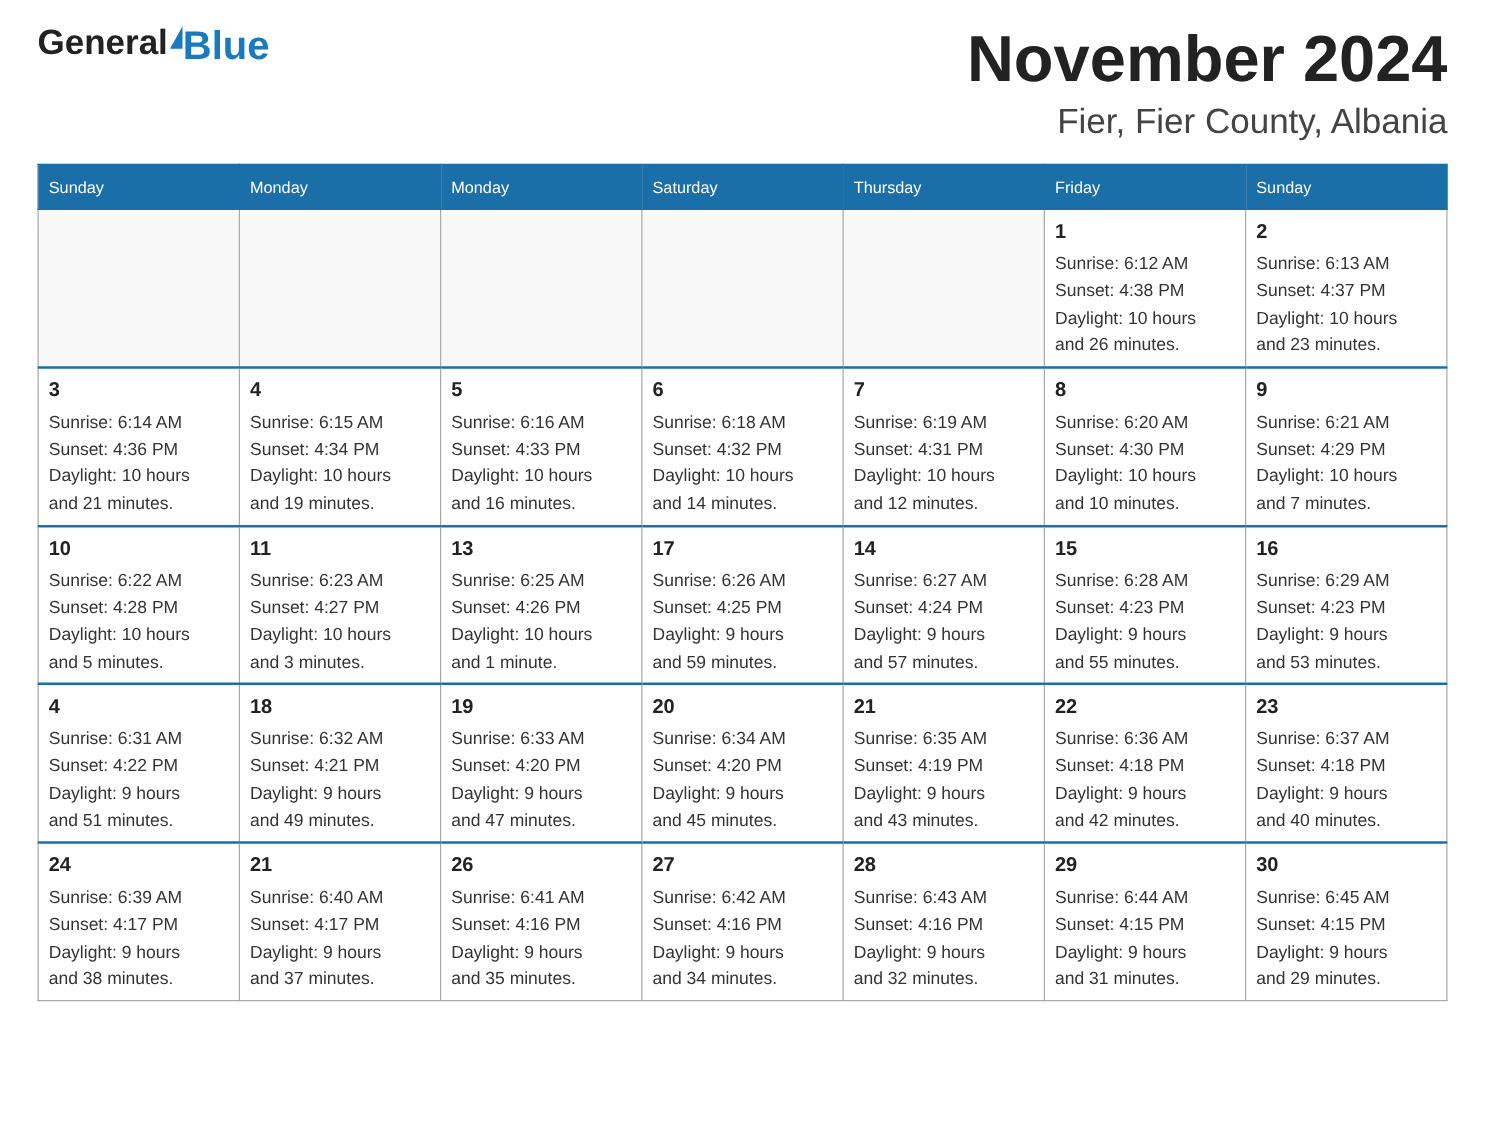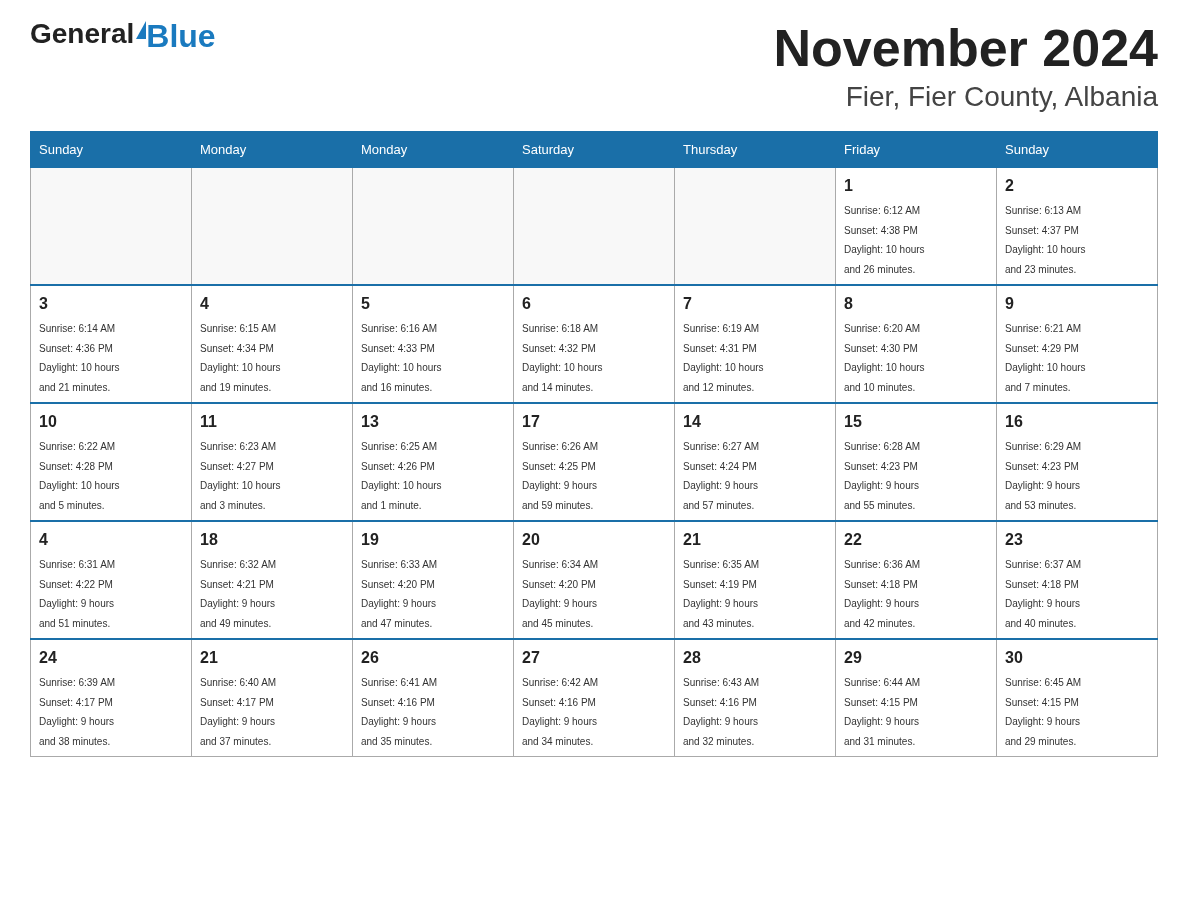--- a/index.html
+++ b/index.html
@@ -88,21 +88,21 @@
       line-height: 1.5;
     }
     .day-number {
       font-size: 16px;
       font-weight: bold;
       color: #222;
       display: block;
       margin-bottom: 2px;
     }
     .day-info {
-      font-size: 10px;
+      font-size: 14px;
       color: #333;
       line-height: 1.55;
     }
     .empty-cell {
       background: #f8f8f8;
     }
     .row-divider td {
       border-top: 2px solid #1a6fa8;
     }
   </style>

